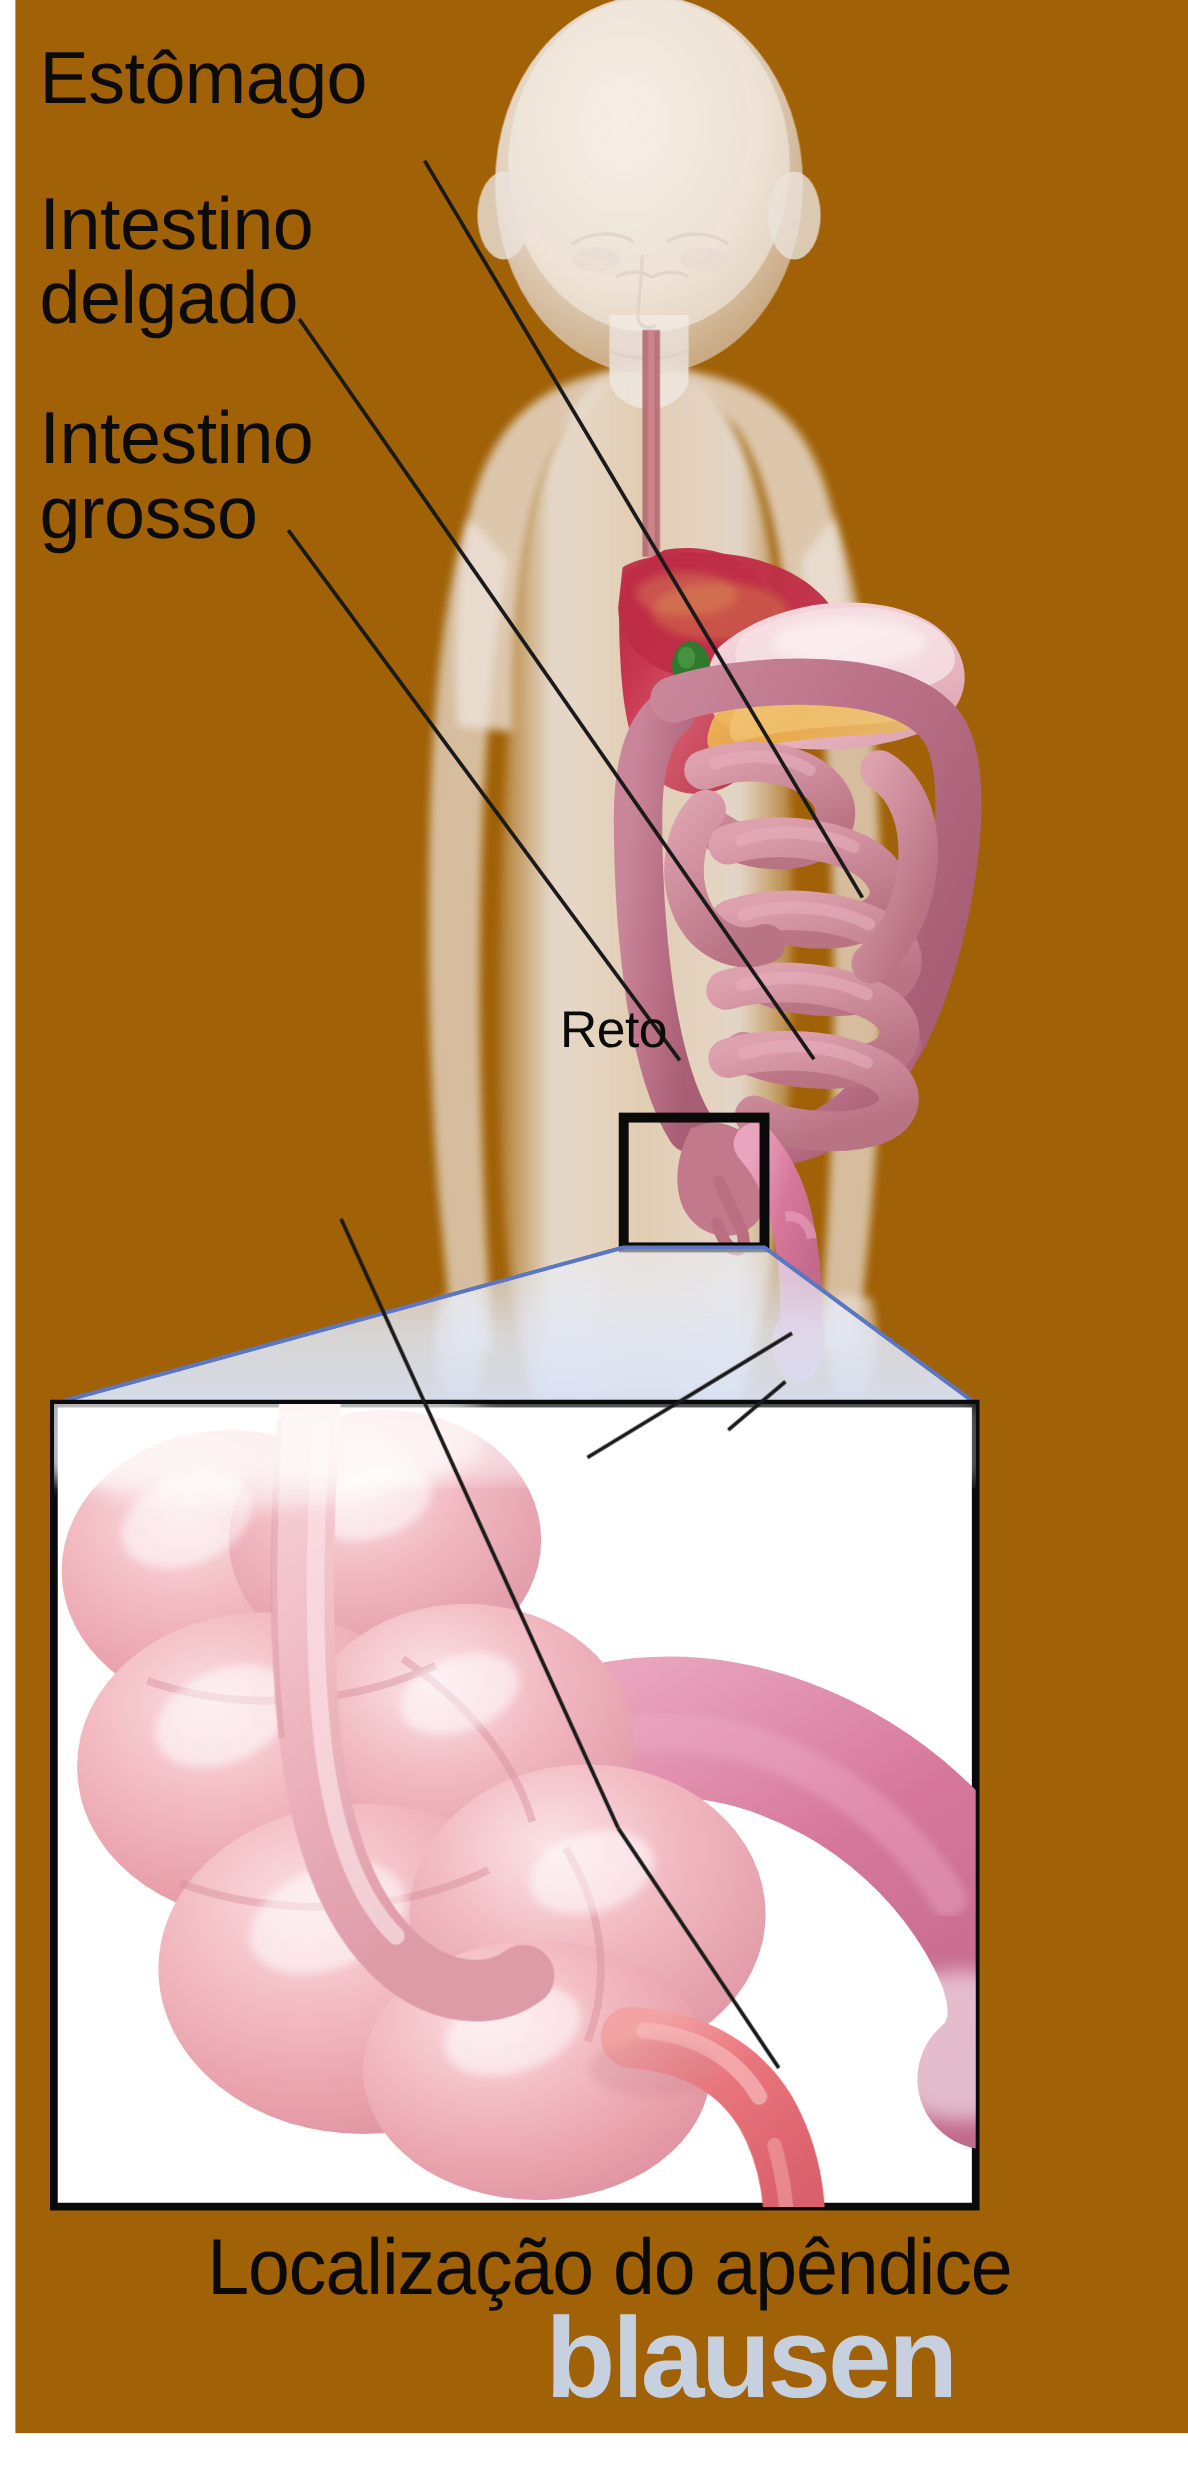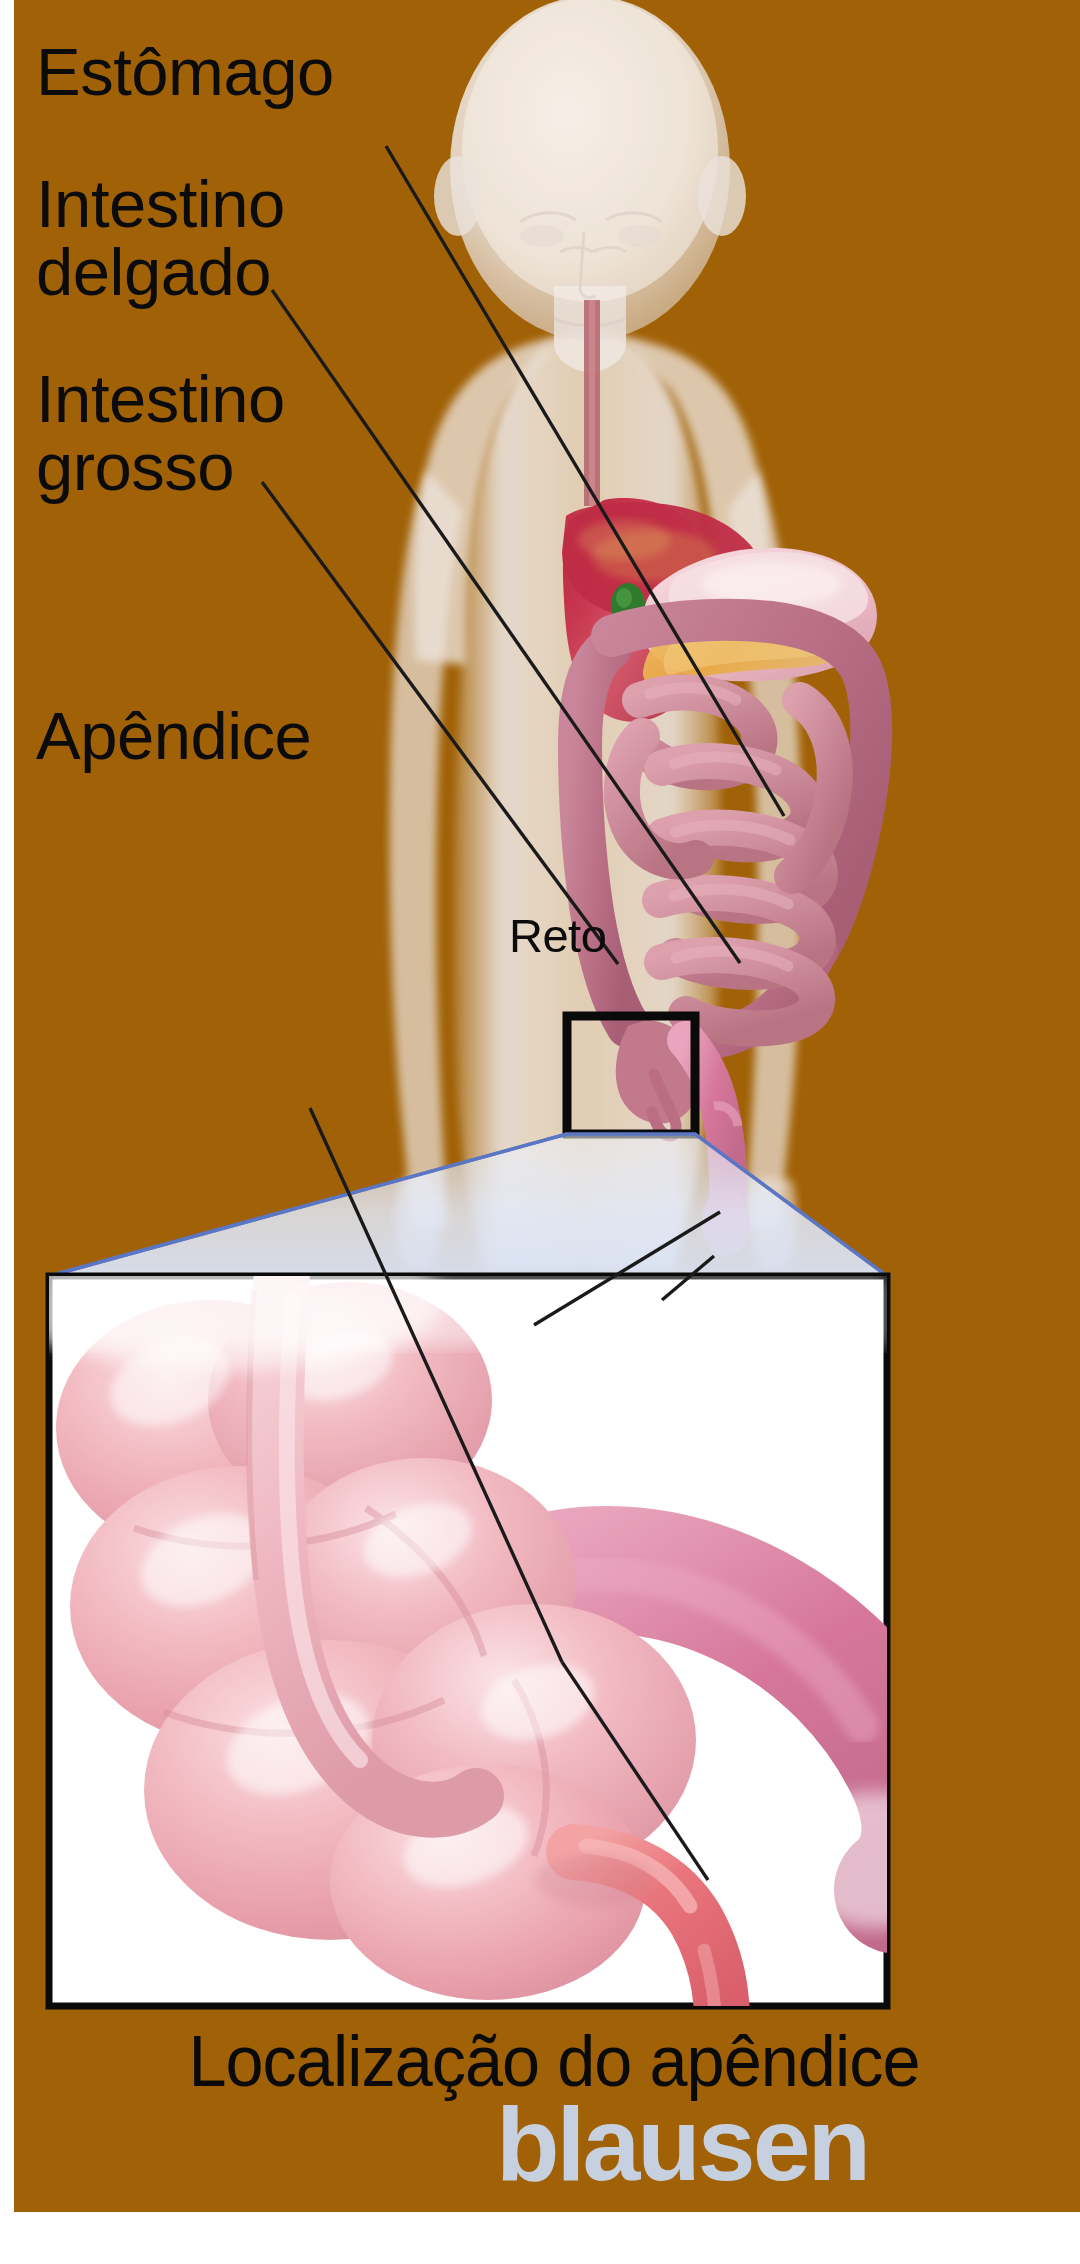--- a/index.html
+++ b/index.html
@@ -345,21 +345,20 @@
       <line class="leader" x1="706" y1="1212" x2="520" y2="1325"></line>
       <line class="leader" x1="648" y1="1300" x2="700" y2="1256"></line>
     </g>
   </svg>
 
   <div class="label" id="label-estomago">Estômago</div>
   <div class="label" id="label-delgado">Intestino
 delgado</div>
   <div class="label" id="label-grosso">Intestino
 grosso</div>
-  <div class="label" id="label-apendice">Apêndice</div>
   <div class="label" id="label-reto">Reto</div>
 
   <div class="caption">Localização do apêndice</div>
 
   <div class="watermark">
     <span>blausen</span>
   </div>
 
 </div>
 

